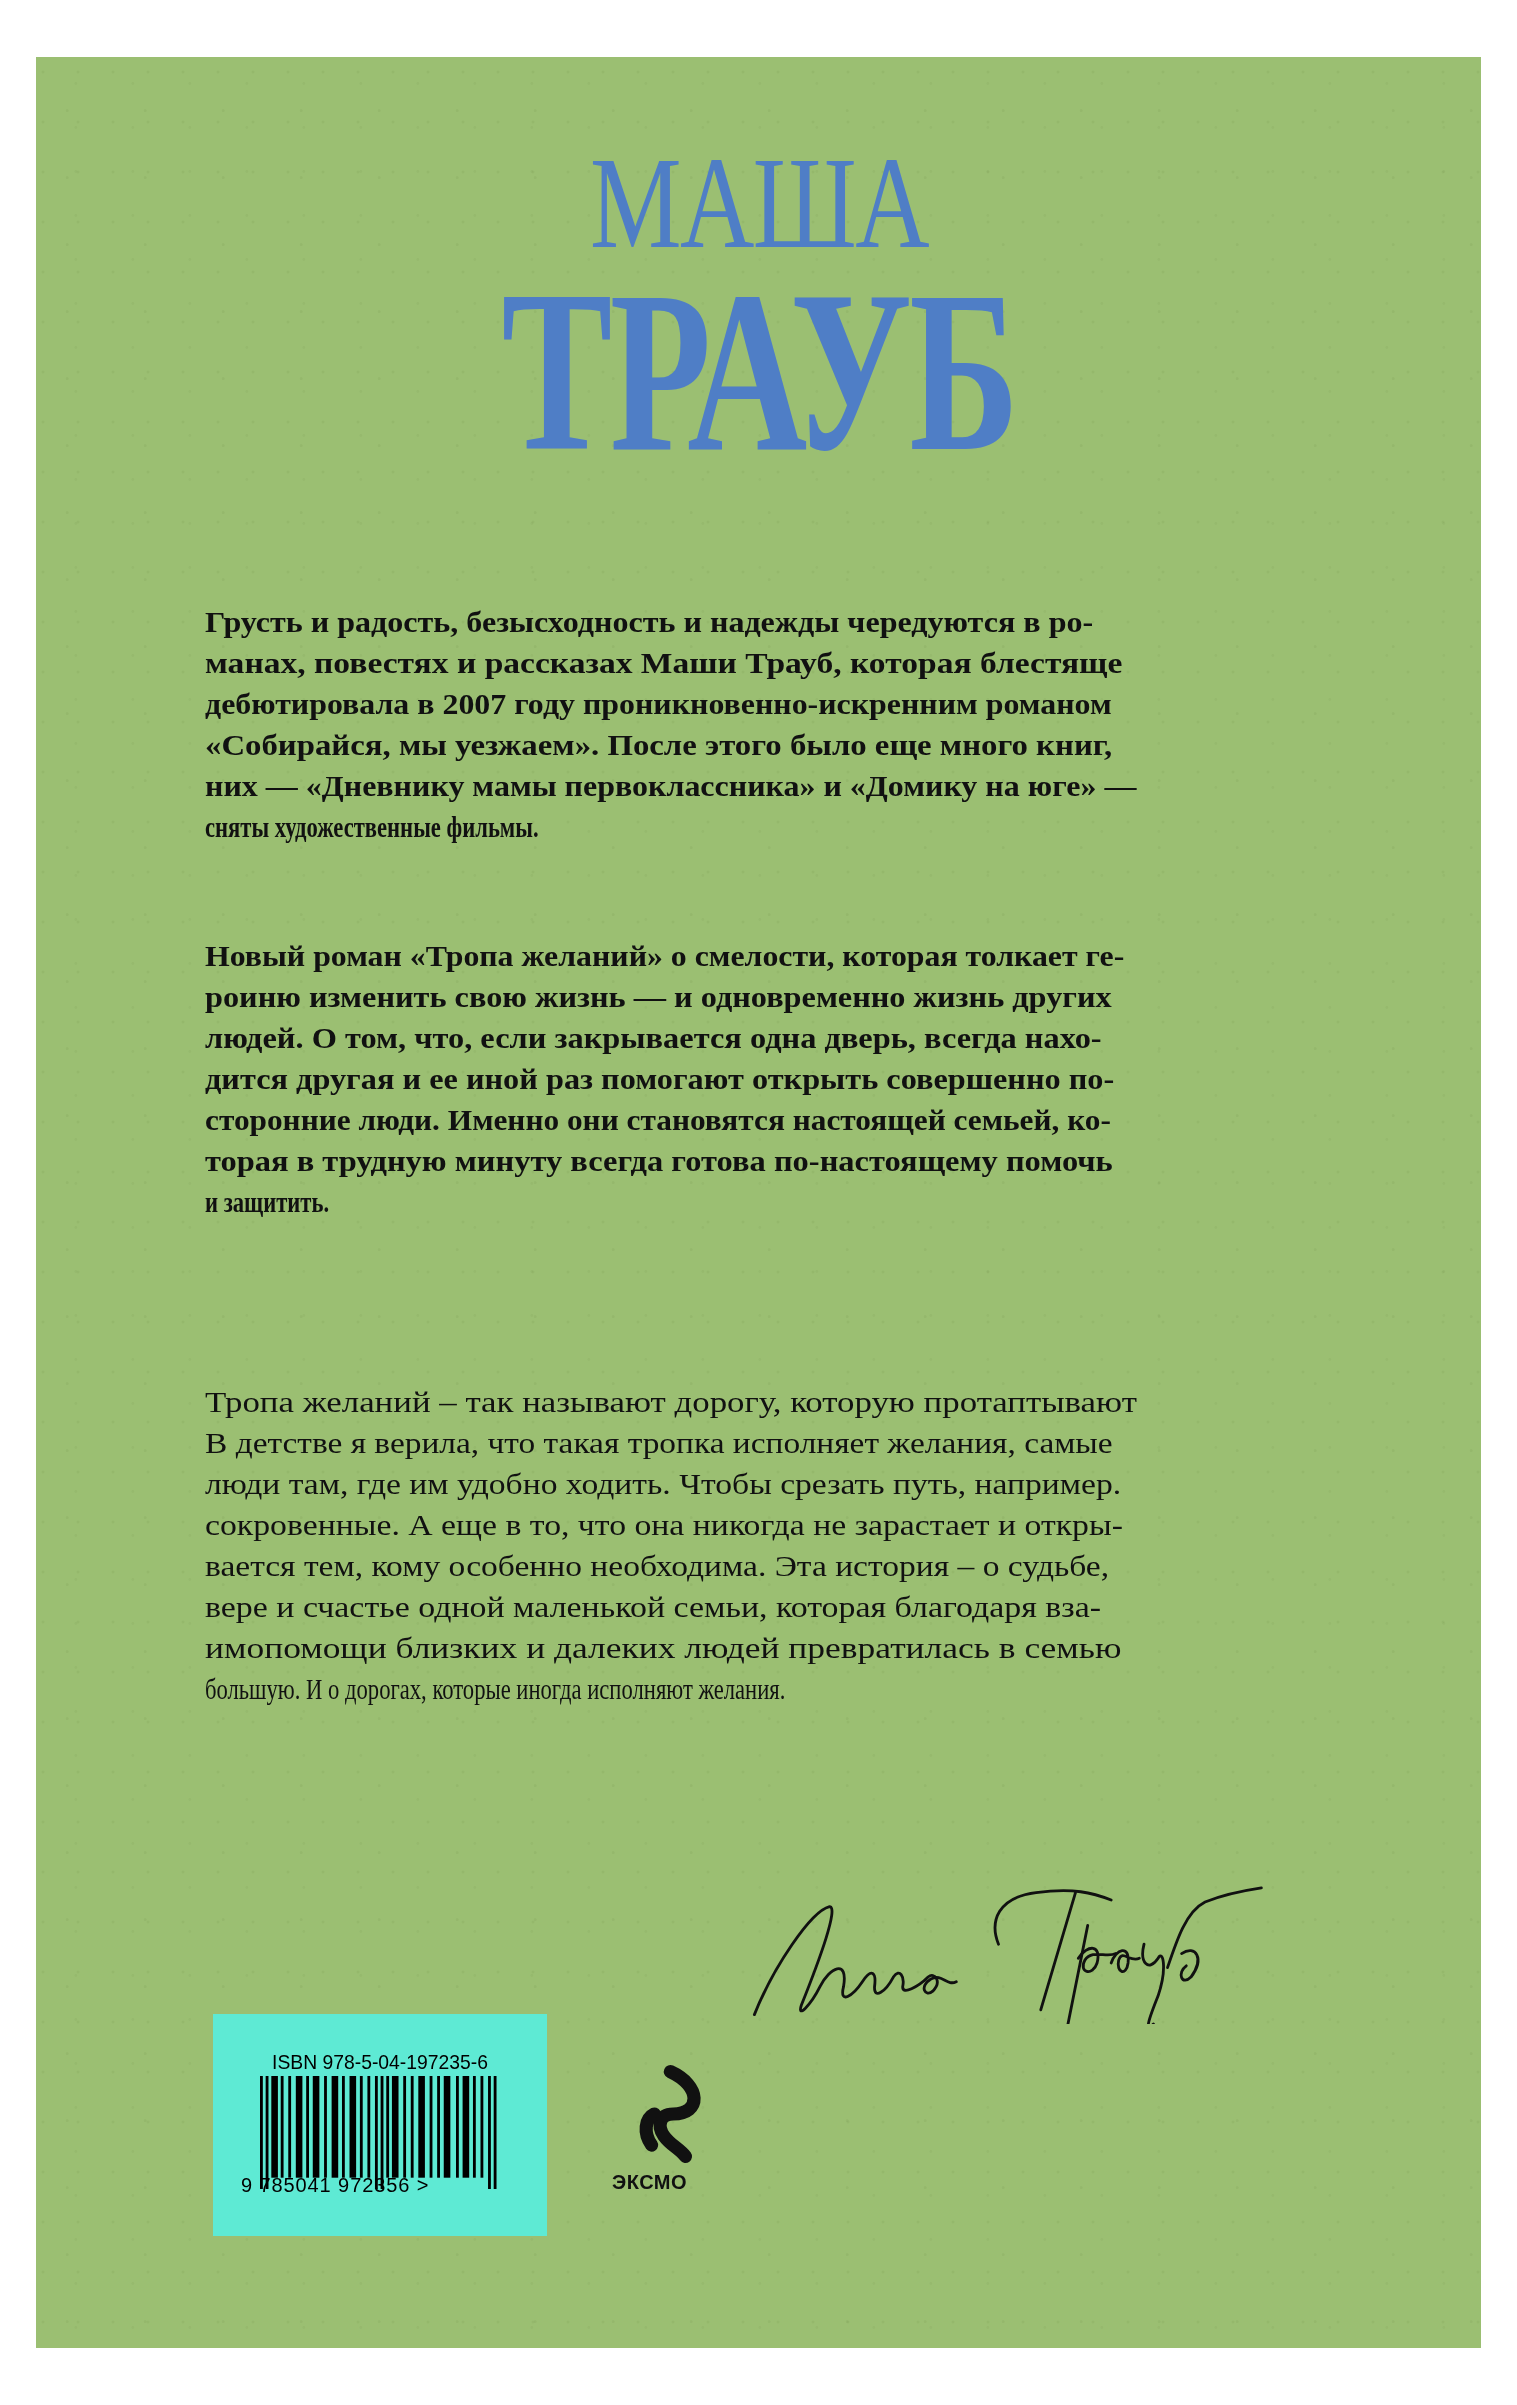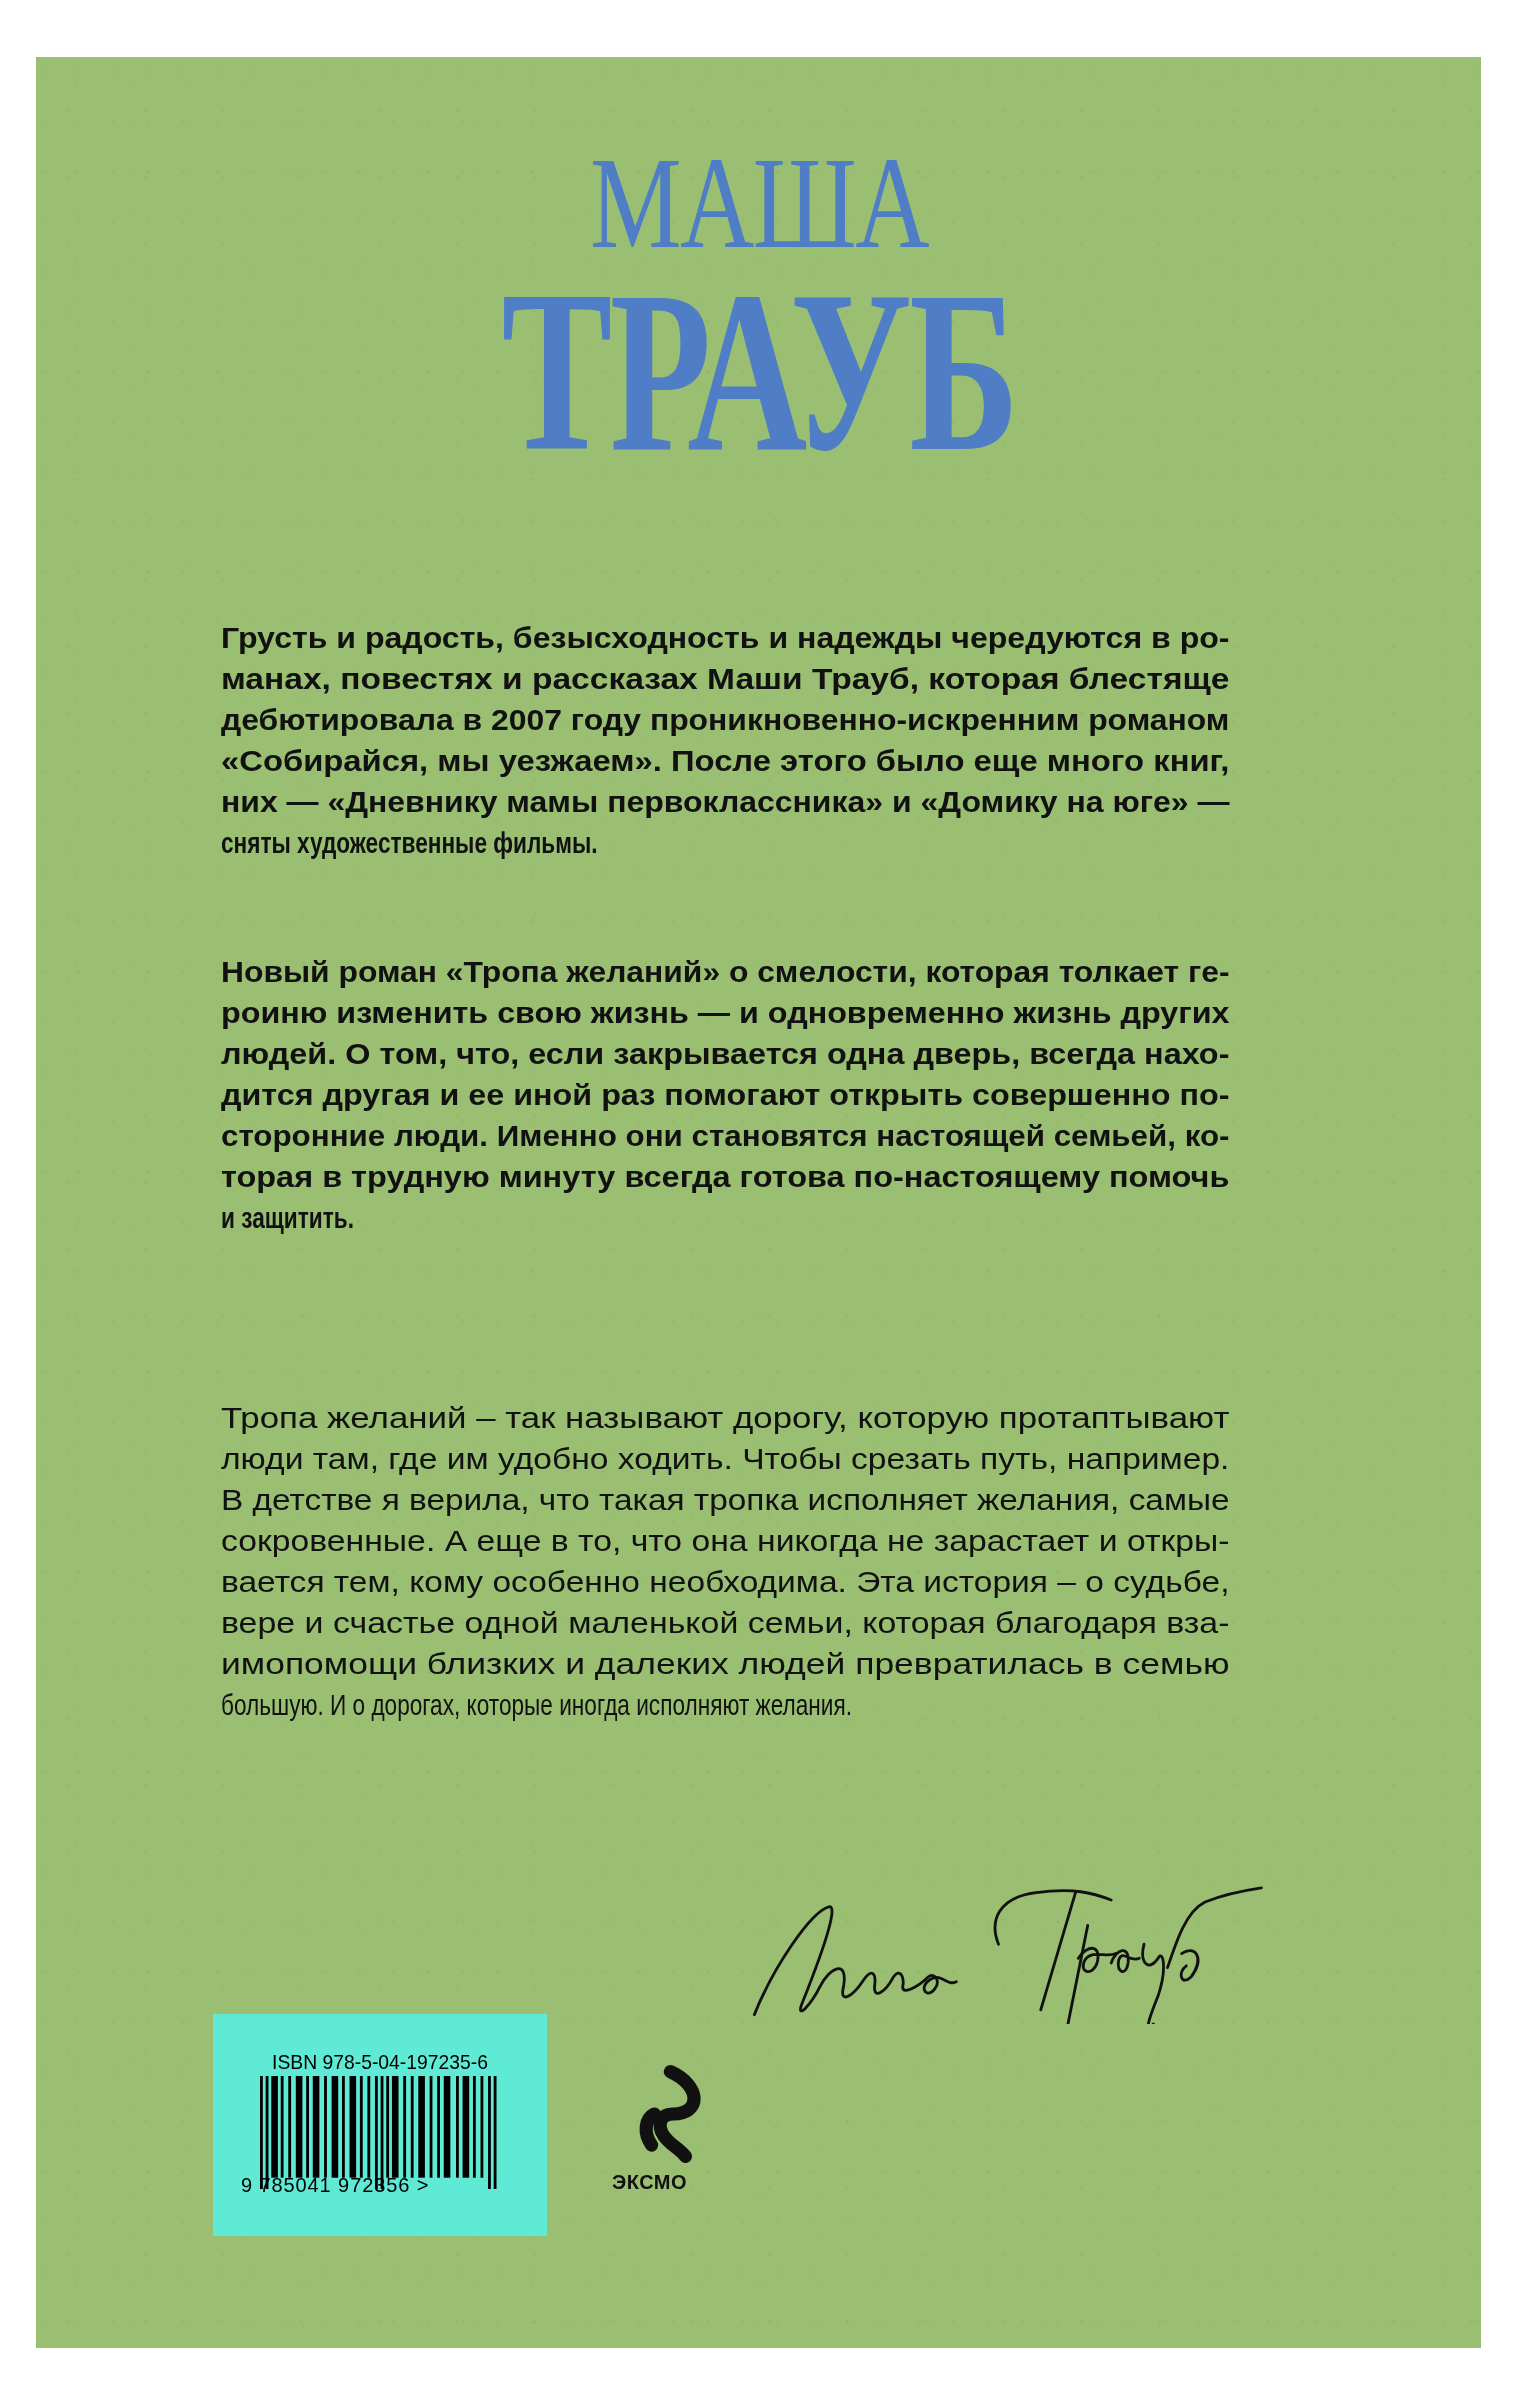--- a/index.html
+++ b/index.html
@@ -23,22 +23,22 @@
     transform:scaleX(0.78); transform-origin:center;
     letter-spacing:-1.9px;
   }
   .title-last {
     top:256px; font-size:231px; font-weight:bold;
     transform:scaleX(0.72); transform-origin:center;
     letter-spacing:-3.8px;
   }
   .para {
     position:absolute; left:205px; width:1015px;
-    font-family:Liberation Sans, sans-serif;
-    color:#111; margin:16px;
+    font-family:Liberation Serif, serif;
+    color:#111; margin:0;
   }
   .line {
     display:block; white-space:nowrap; height:41px; line-height:41px;
     font-size:29px;
   }
   .line .txt {
     display:inline-block; transform-origin:left center;
   }
   .bold .line { font-weight:bold; }
   .regular .line { font-weight:normal; }
@@ -94,22 +94,22 @@
   <span class="line"><span class="txt" style="transform: scaleX(1.1129);">роиню изменить свою жизнь — и одновременно жизнь других</span></span>
   <span class="line"><span class="txt" style="transform: scaleX(1.1166);">людей. О том, что, если закрывается одна дверь, всегда нахо-</span></span>
   <span class="line"><span class="txt" style="transform: scaleX(1.1136);">дится другая и ее иной раз помогают открыть совершенно по-</span></span>
   <span class="line"><span class="txt" style="transform: scaleX(1.0801);">сторонние люди. Именно они становятся настоящей семьей, ко-</span></span>
   <span class="line"><span class="txt" style="transform: scaleX(1.1192);">торая в трудную минуту всегда готова по-настоящему помочь</span></span>
   <span class="line last"><span class="txt" style="transform: scaleX(0.78);">и защитить.</span></span>
 </div>
 
 <div class="para regular p3">
   <span class="line"><span class="txt" style="transform: scaleX(1.2018);">Тропа желаний – так называют дорогу, которую протаптывают</span></span>
+  <span class="line"><span class="txt" style="transform: scaleX(1.1519);">В детстве я верила, что такая тропка исполняет желания, самые</span></span>
   <span class="line"><span class="txt" style="transform: scaleX(1.1591);">люди там, где им удобно ходить. Чтобы срезать путь, например.</span></span>
-  <span class="line"><span class="txt" style="transform: scaleX(1.1519);">В детстве я верила, что такая тропка исполняет желания, самые</span></span>
   <span class="line"><span class="txt" style="transform: scaleX(1.1634);">сокровенные. А еще в то, что она никогда не зарастает и откры-</span></span>
   <span class="line"><span class="txt" style="transform: scaleX(1.1564);">вается тем, кому особенно необходима. Эта история – о судьбе,</span></span>
   <span class="line"><span class="txt" style="transform: scaleX(1.1687);">вере и счастье одной маленькой семьи, которая благодаря вза-</span></span>
   <span class="line"><span class="txt" style="transform: scaleX(1.2229);">имопомощи близких и далеких людей превратилась в семью</span></span>
   <span class="line last"><span class="txt" style="transform: scaleX(0.78);">большую. И о дорогах, которые иногда исполняют желания.</span></span>
 </div>
 
 <svg class="signature" viewBox="0 0 600 180" fill="none" stroke="#111" stroke-width="3" stroke-linecap="round" stroke-linejoin="round">
   <path d="M40 170 C 60 120, 100 60, 120 55 C 130 55, 110 110, 90 160 C 85 175, 100 160, 110 140 C 120 120, 140 110, 135 140 C 130 160, 145 150, 155 135 C 165 120, 170 125, 168 140 C 167 155, 180 145, 188 130 C 195 120, 200 130, 198 140 C 197 150, 215 140, 225 130 C 232 124, 240 135, 230 145 C 222 152, 215 140, 228 132 C 240 126, 245 140, 255 135"></path>
   <path d="M300 95 C 290 70, 300 45, 340 40 C 380 35, 400 40, 420 48"></path>

